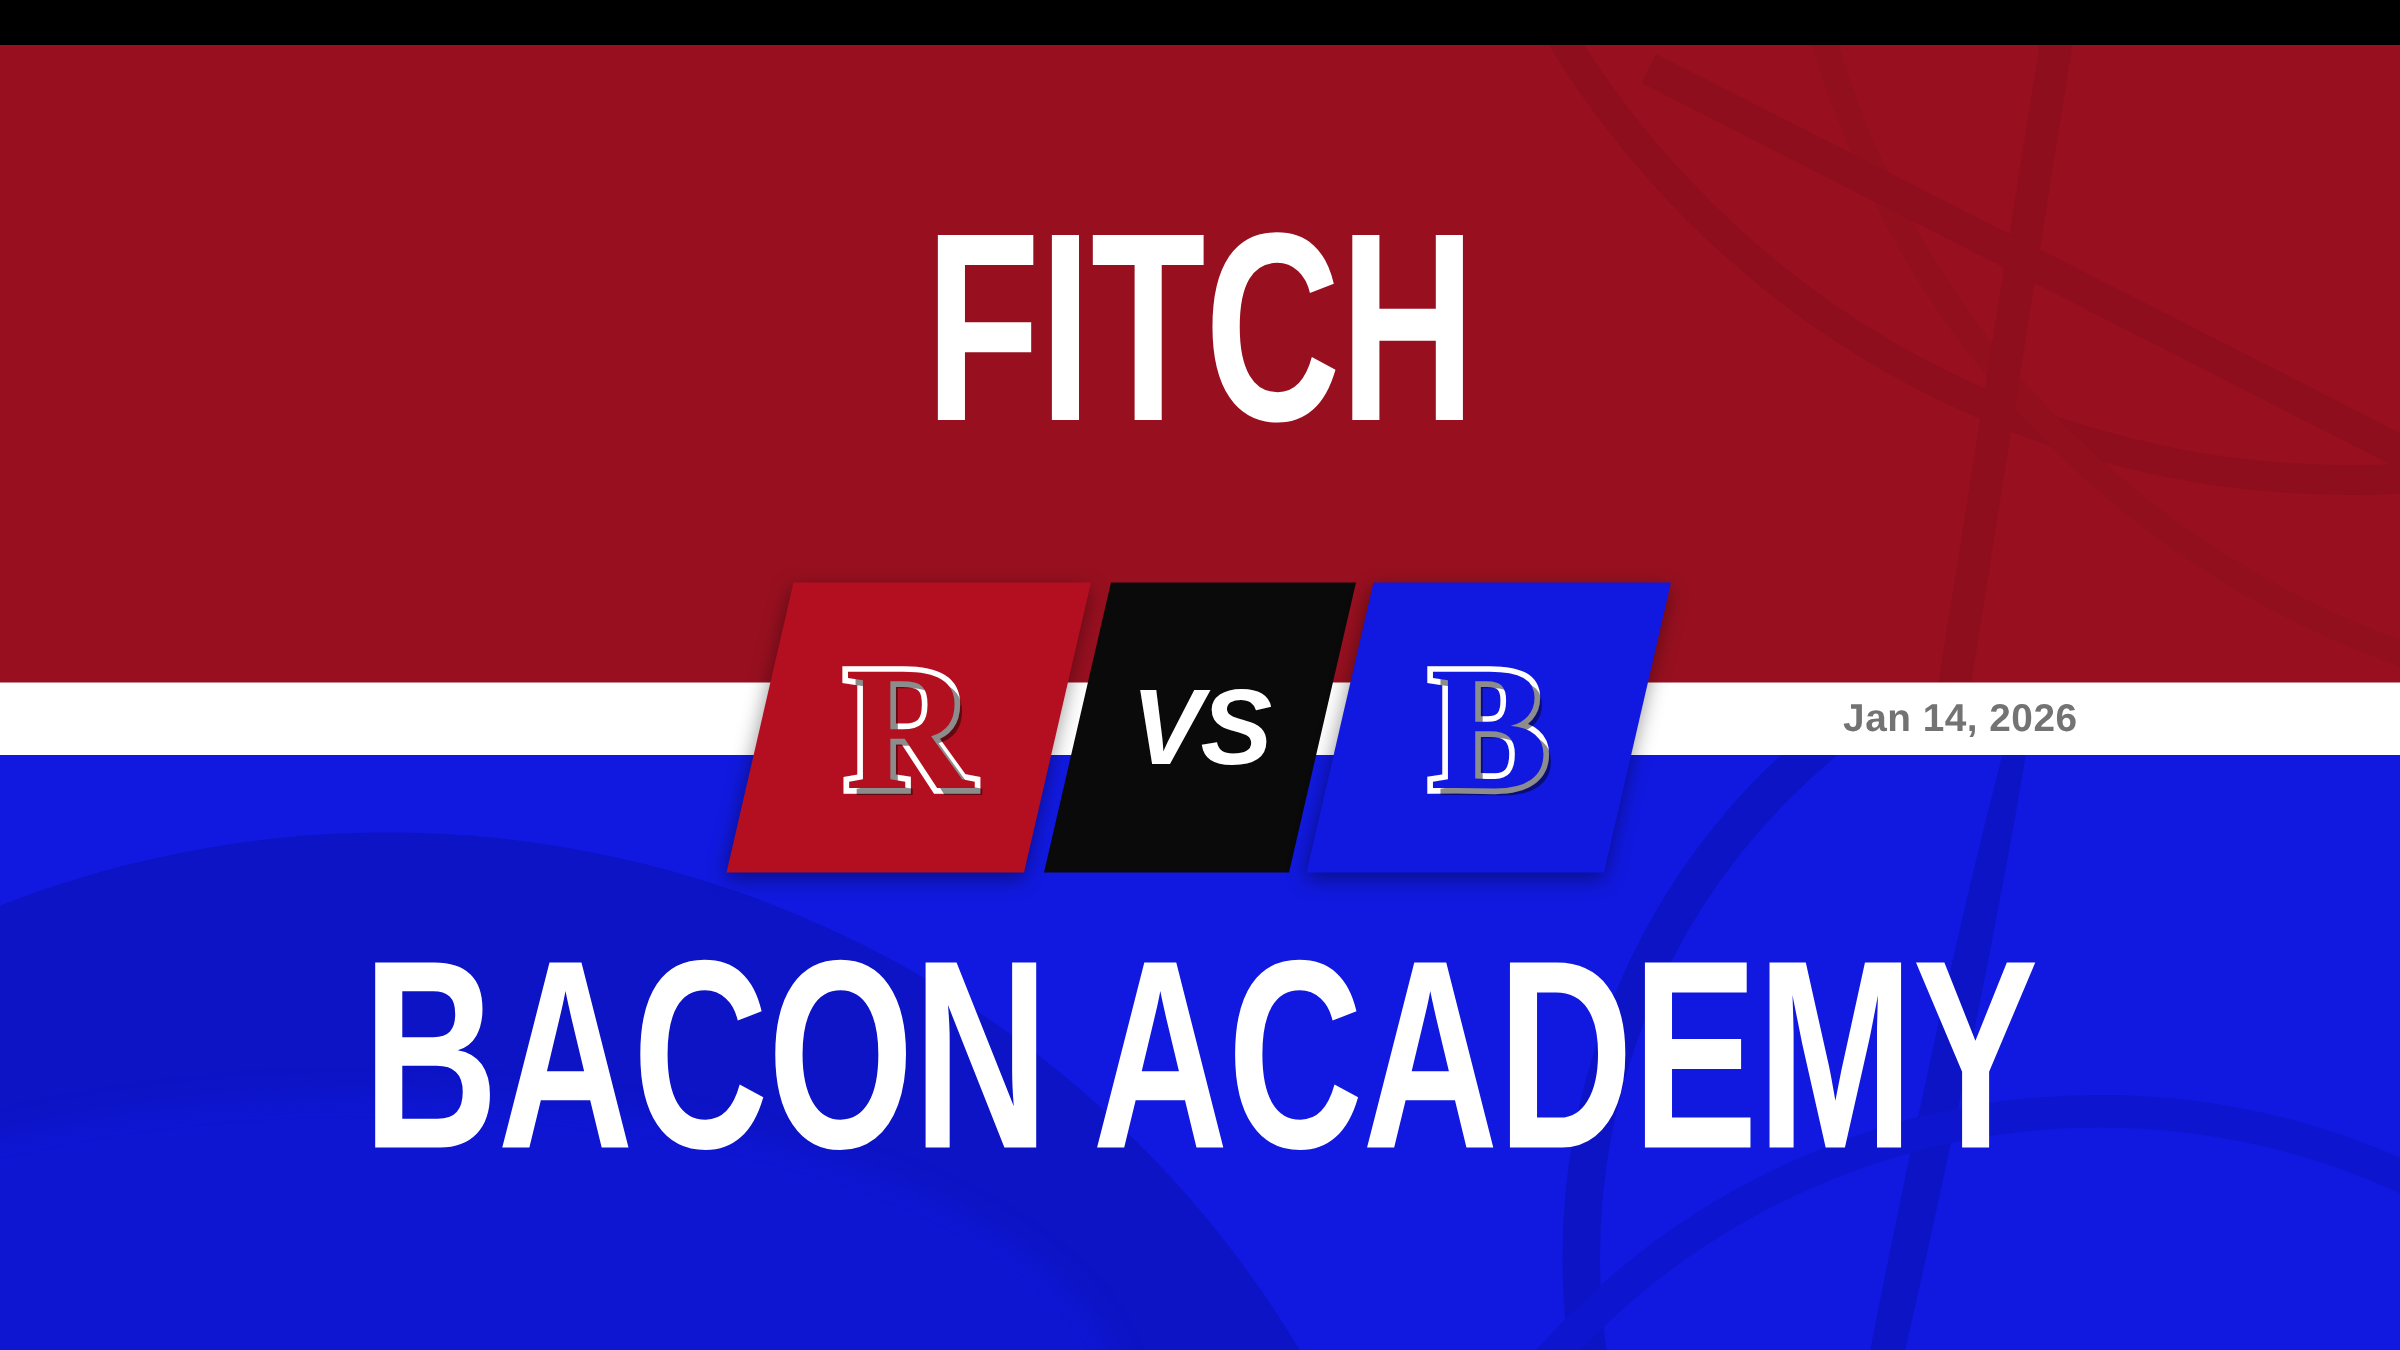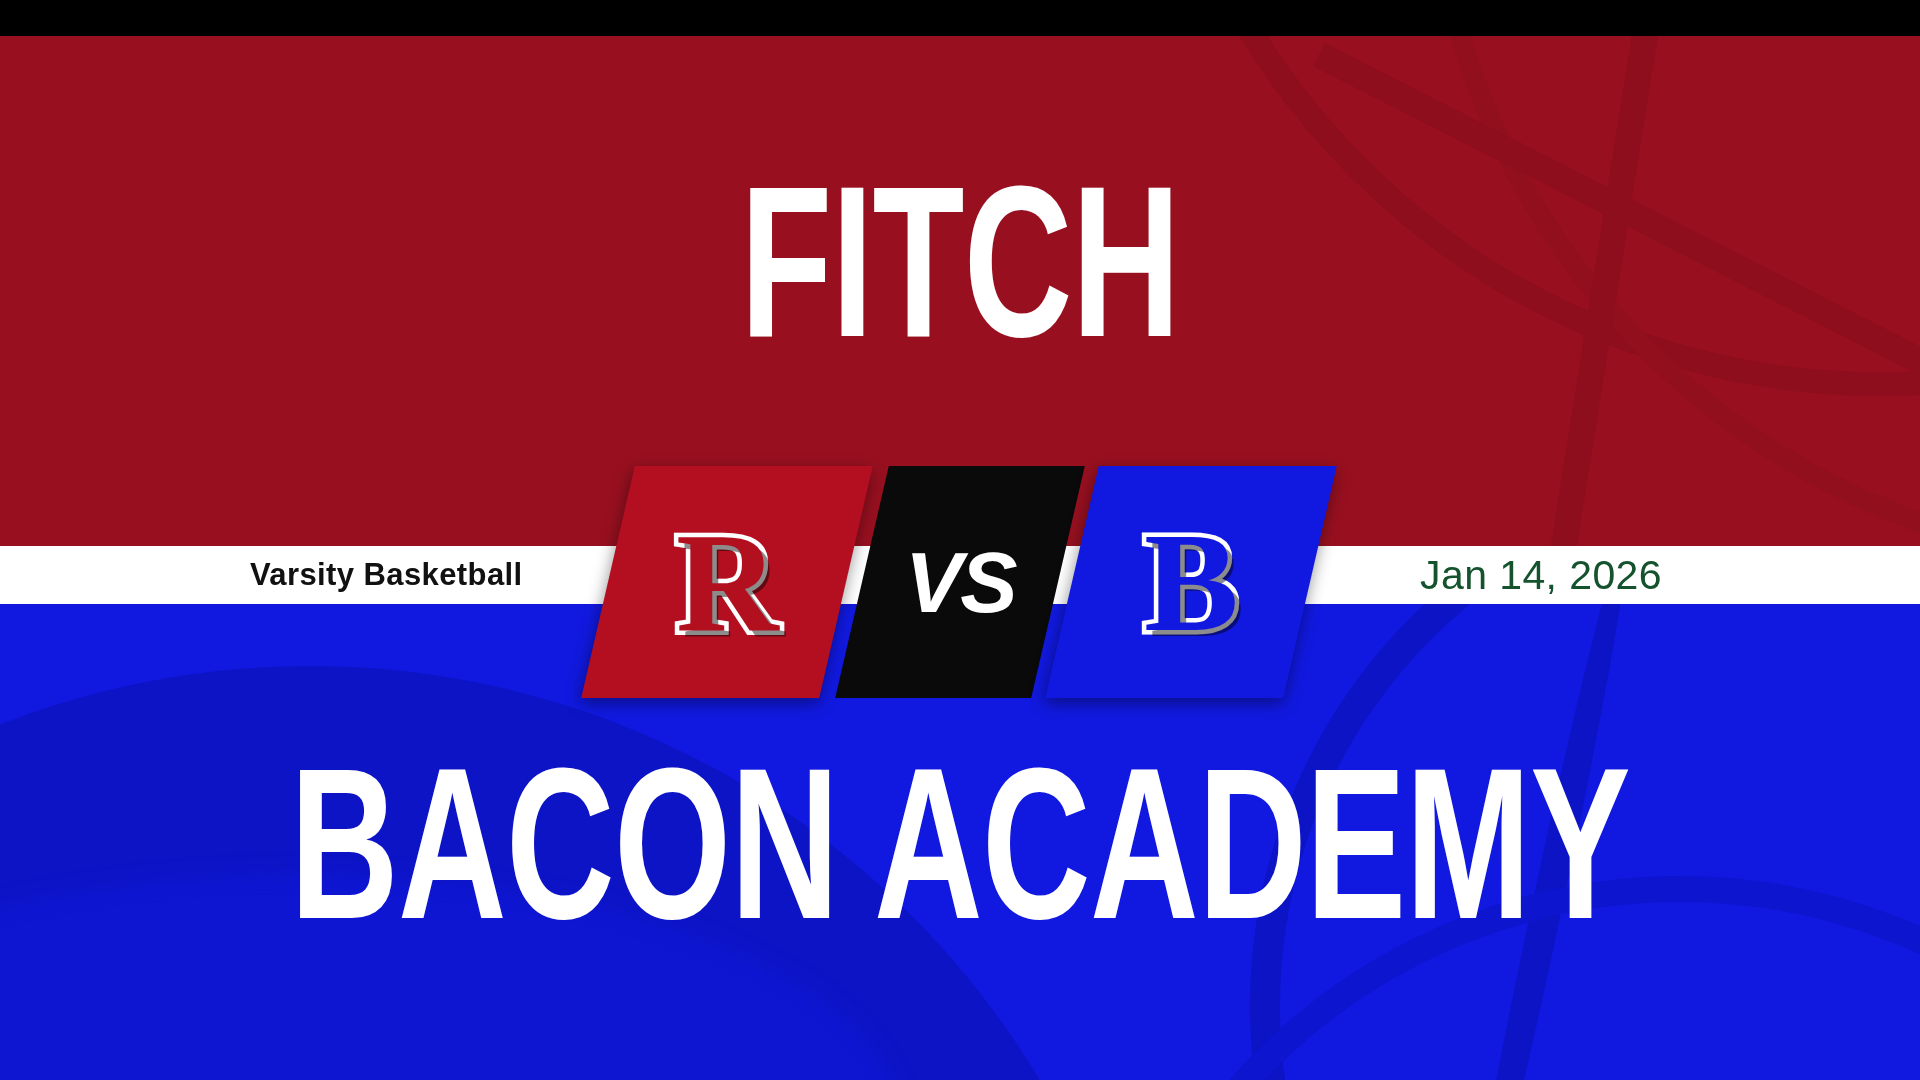--- a/index.html
+++ b/index.html
@@ -138,22 +138,22 @@
     display:flex; align-items:center;
     font-size:31px; font-weight:700;
     color:#111111;
     letter-spacing:0.4px;
   }
   #meta-date {
     position:absolute;
     right:258px; top:0;
     height:58px;
     display:flex; align-items:center;
-    font-size:41px; font-weight:400;
-    color:#14532d;
+    font-size:31px; font-weight:700;
+    color:#737373;
     letter-spacing:0.4px;
   }
 
   
   #crest-group {
     position:absolute;
     left:0; top:0; width:1920px; height:1080px;
     z-index:8;
     pointer-events:none;
   }
@@ -230,21 +230,20 @@
     <div class="seam seam-r1"></div>
     <div class="seam seam-r2"></div>
     <div class="seam seam-r3"></div>
   </div>
 
   <div class="team-name" id="team-top-name">FITCH</div>
 
   <div class="team-name" id="team-bottom-name">BACON ACADEMY</div>
 
   <div id="center-bar">
-    <div id="meta-sport">Varsity Basketball</div>
     <div id="meta-date">Jan 14, 2026</div>
   </div>
 
   <div id="crest-group">
 
     <div class="crest" id="crest-left">
       <span class="crest-letter">R</span>
     </div>
 
     <div class="crest" id="crest-center">

